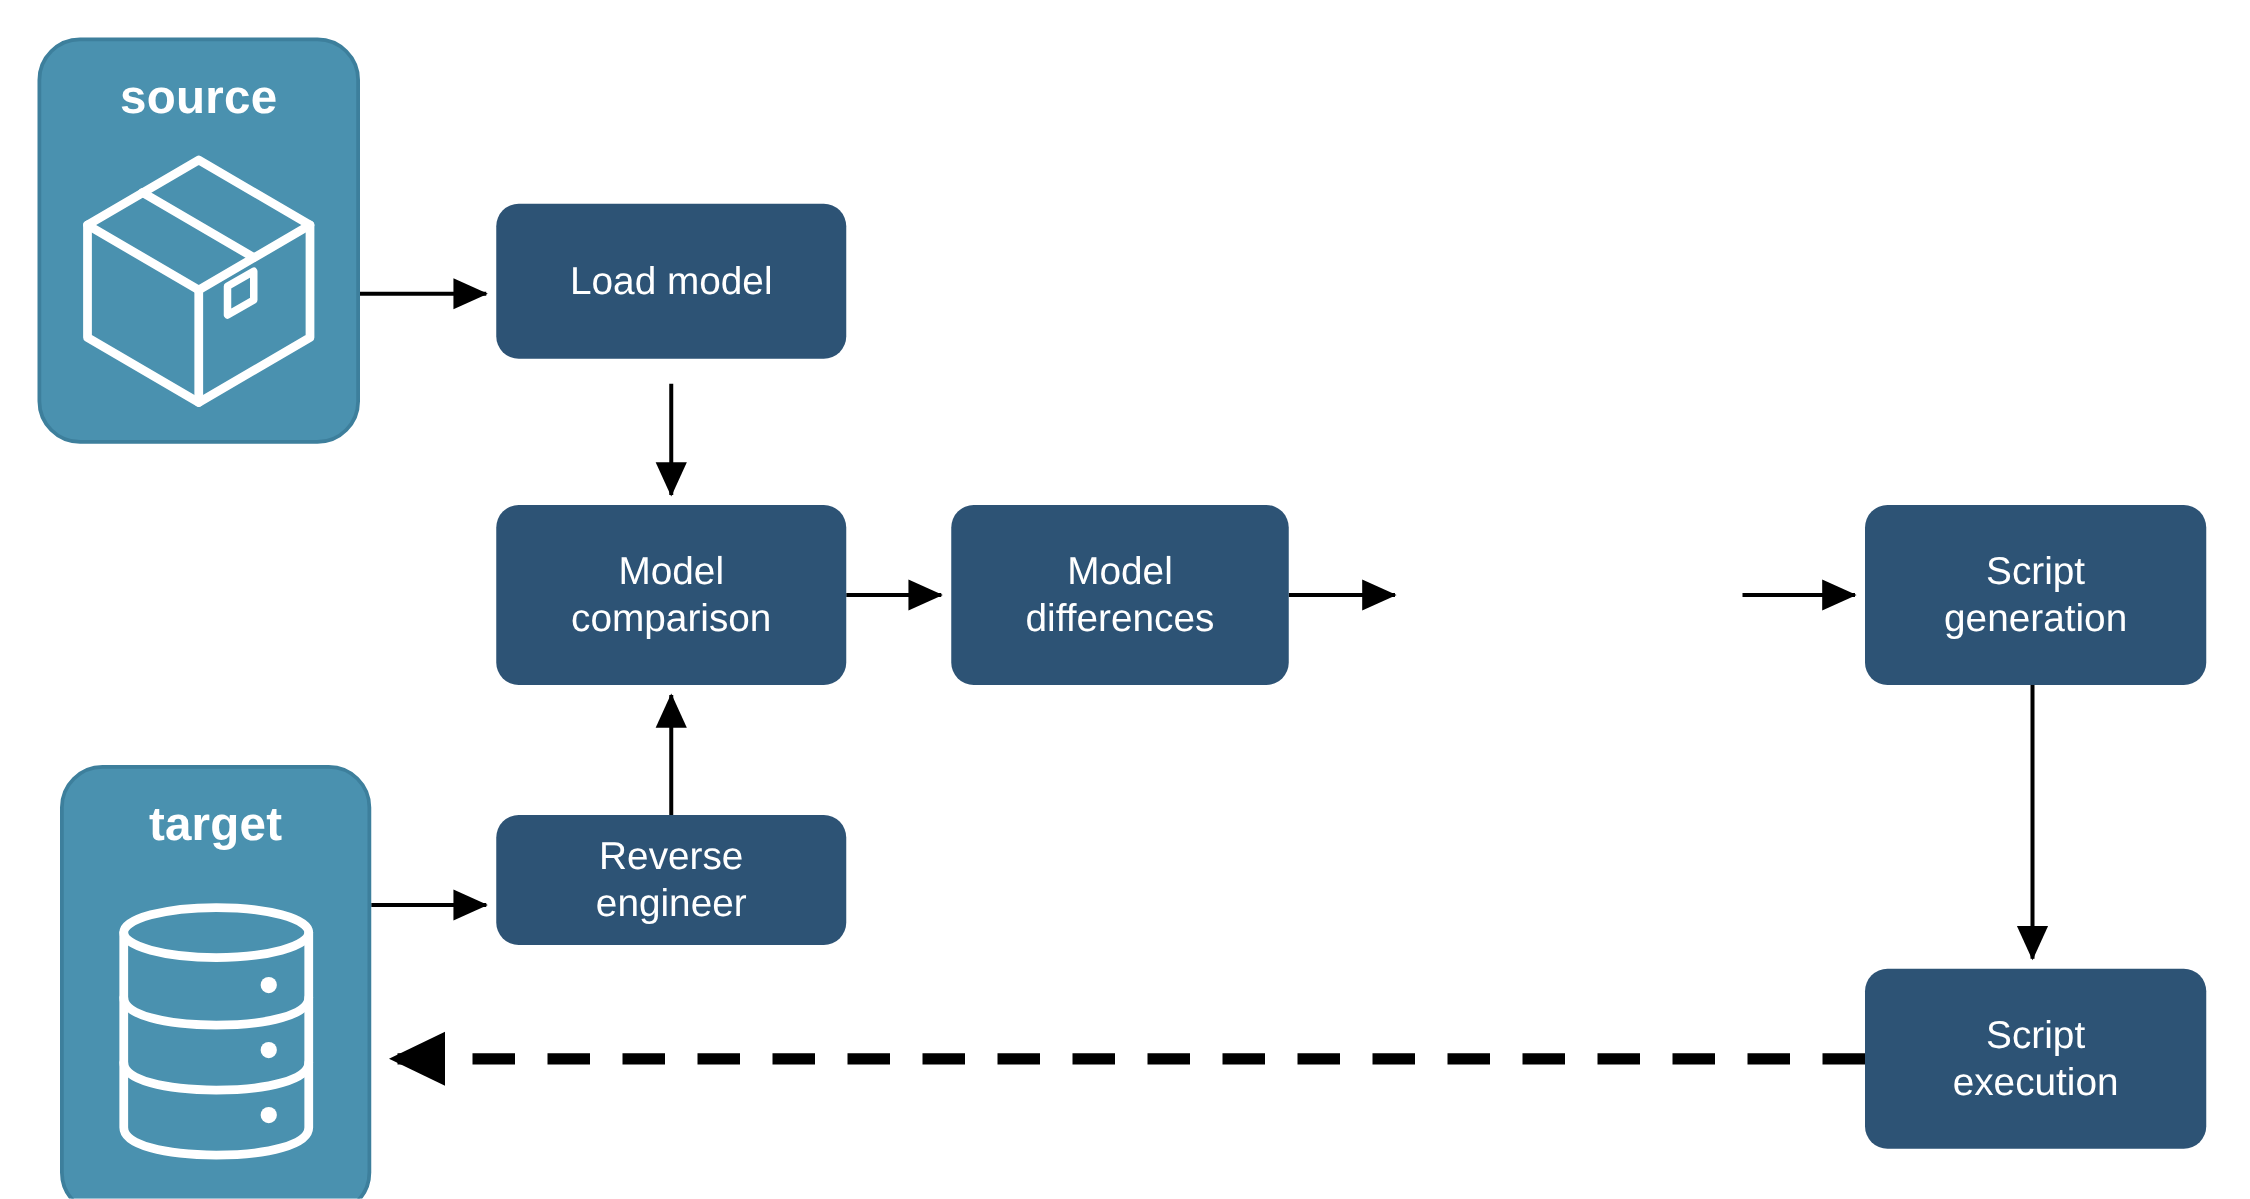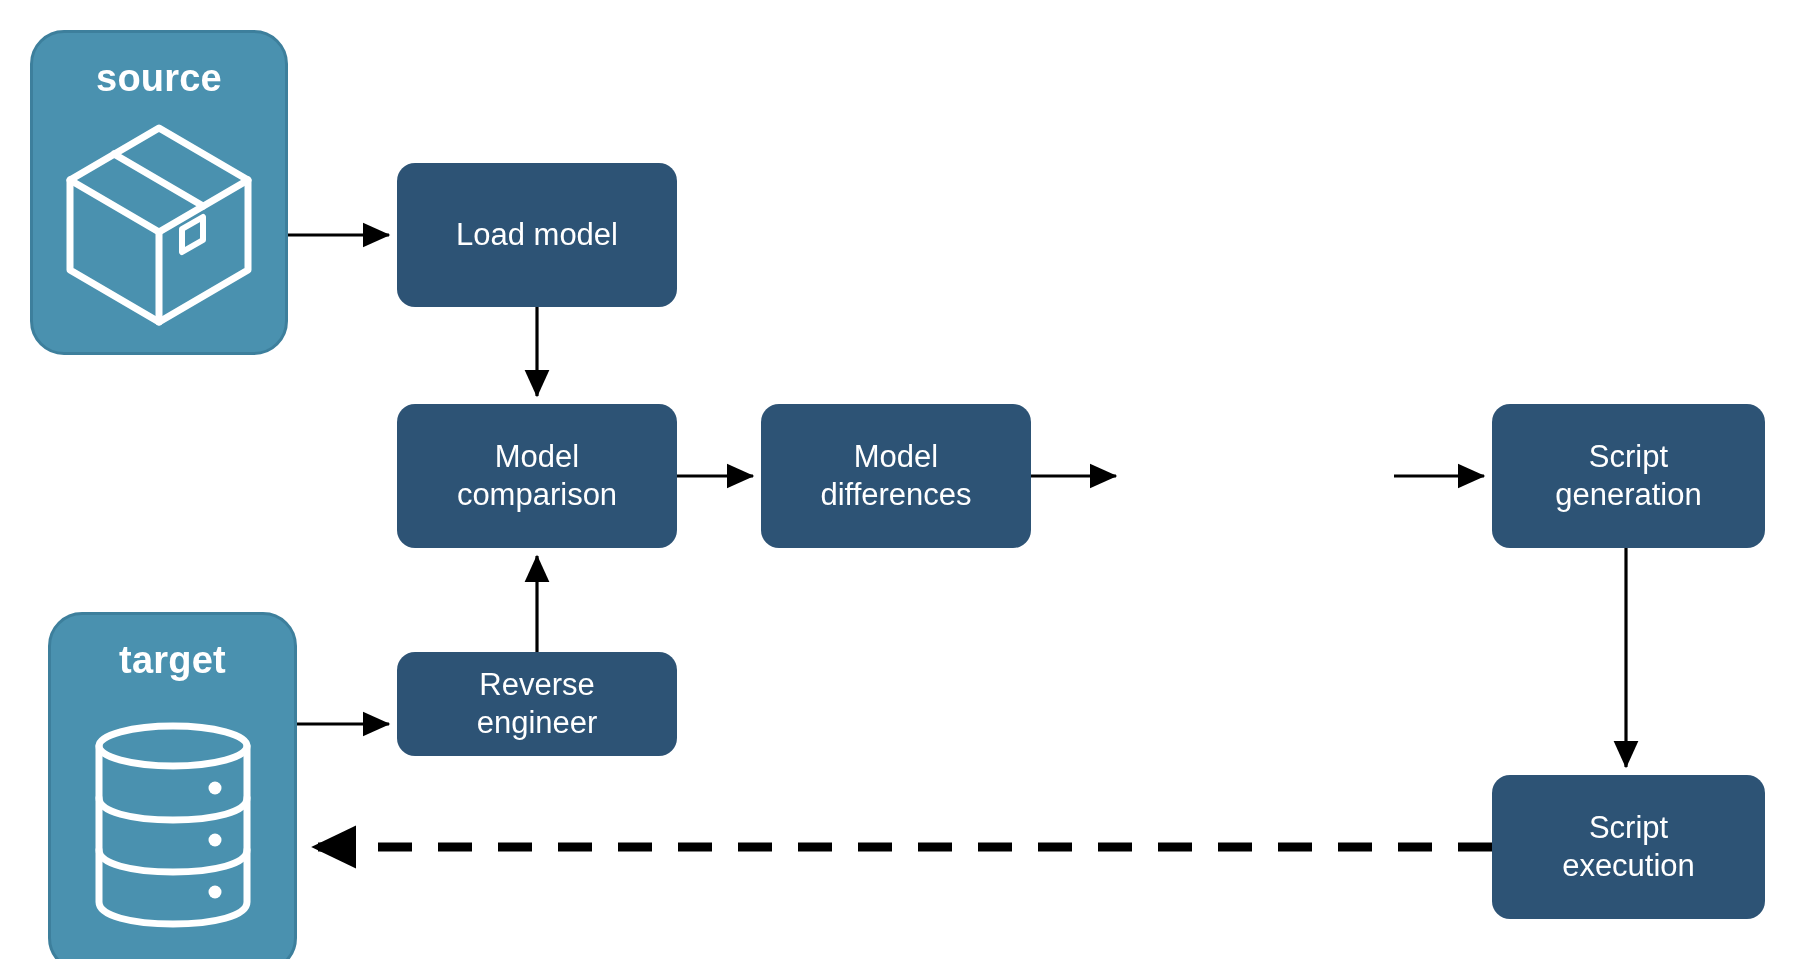--- a/index.html
+++ b/index.html
@@ -159,21 +159,21 @@
 
         <path d="M6 130 C6 144 39 152 80 152 C121 152 154 144 154 130"></path>
 
         <circle cx="122" cy="68" r="6.5" fill="#ffffff" stroke="none"></circle>
         <circle cx="122" cy="120" r="6.5" fill="#ffffff" stroke="none"></circle>
         <circle cx="122" cy="172" r="6.5" fill="#ffffff" stroke="none"></circle>
       </svg>
     </div>
   </div>
 
-  <div class="node" style="left:397px; top:163px; width:280px; height:144px;">
+  <div class="node" style="left:397px; top:163px; width:280px; height:124px;">
     <span>Load model</span>
   </div>
 
   <div class="node" style="left:397px; top:404px; width:280px; height:144px;">
     <span>Model
 comparison</span>
   </div>
 
   <div class="node" style="left:761px; top:404px; width:270px; height:144px;">
     <span>Model

